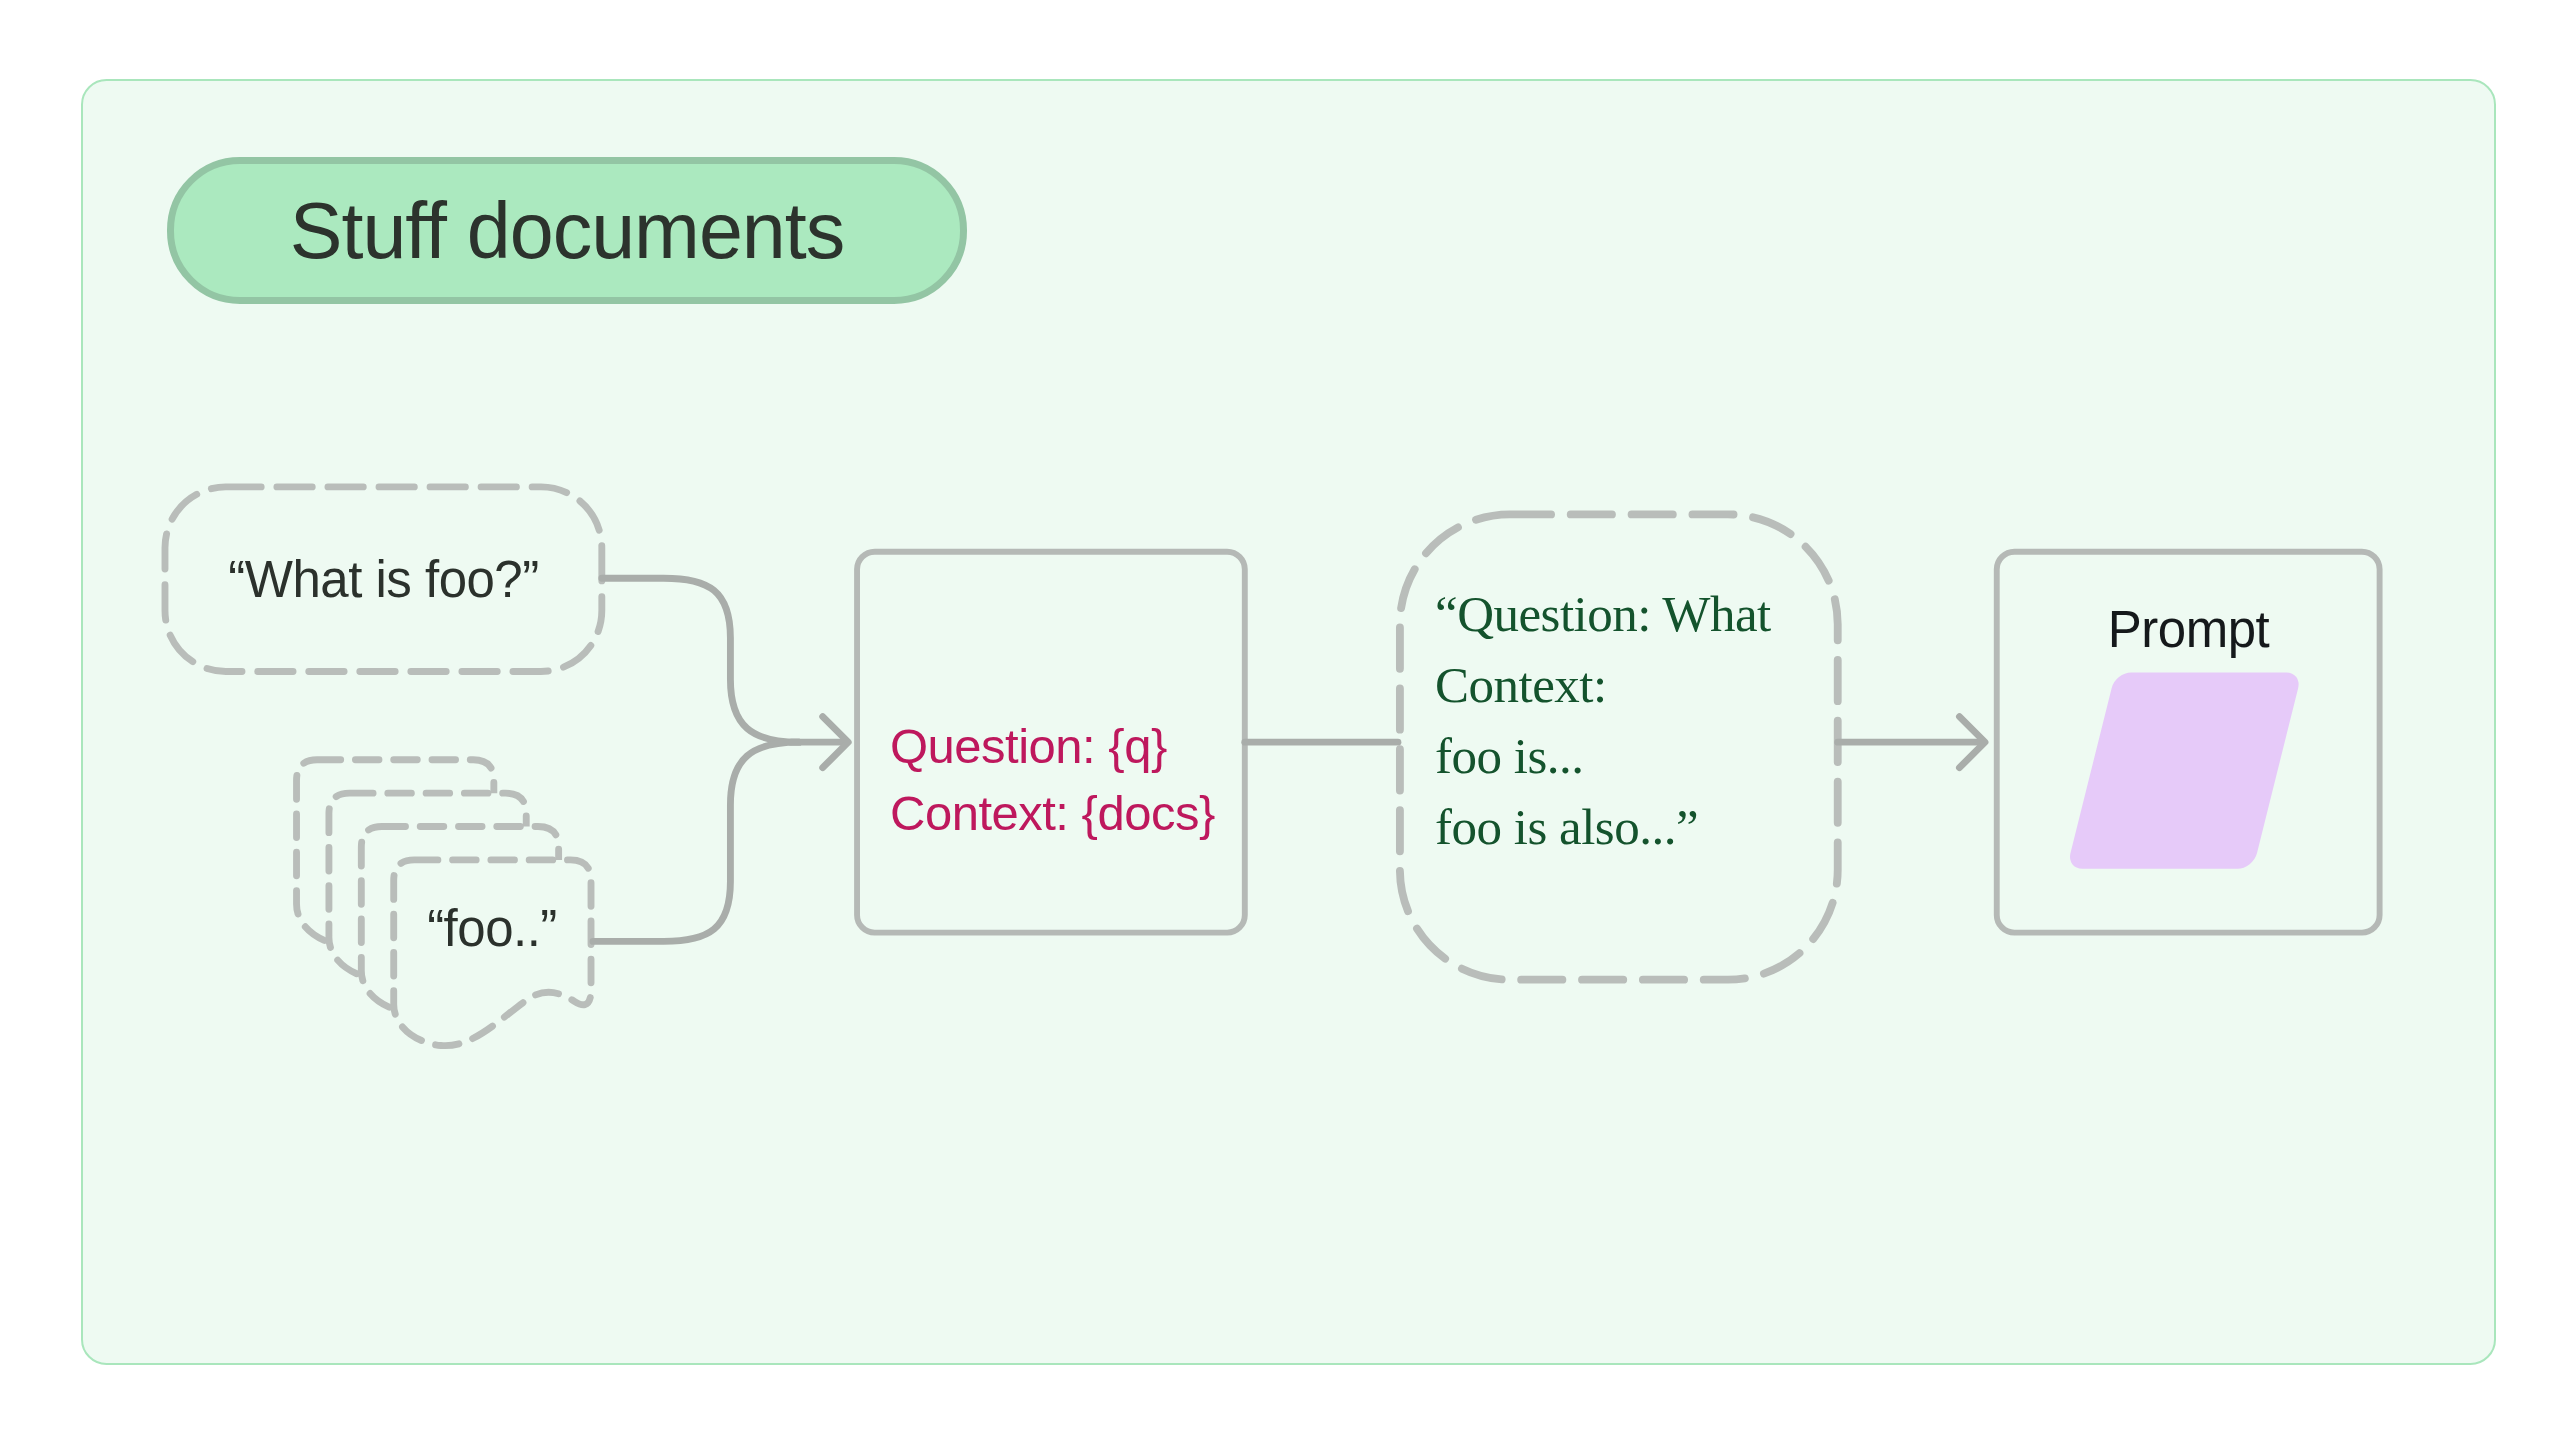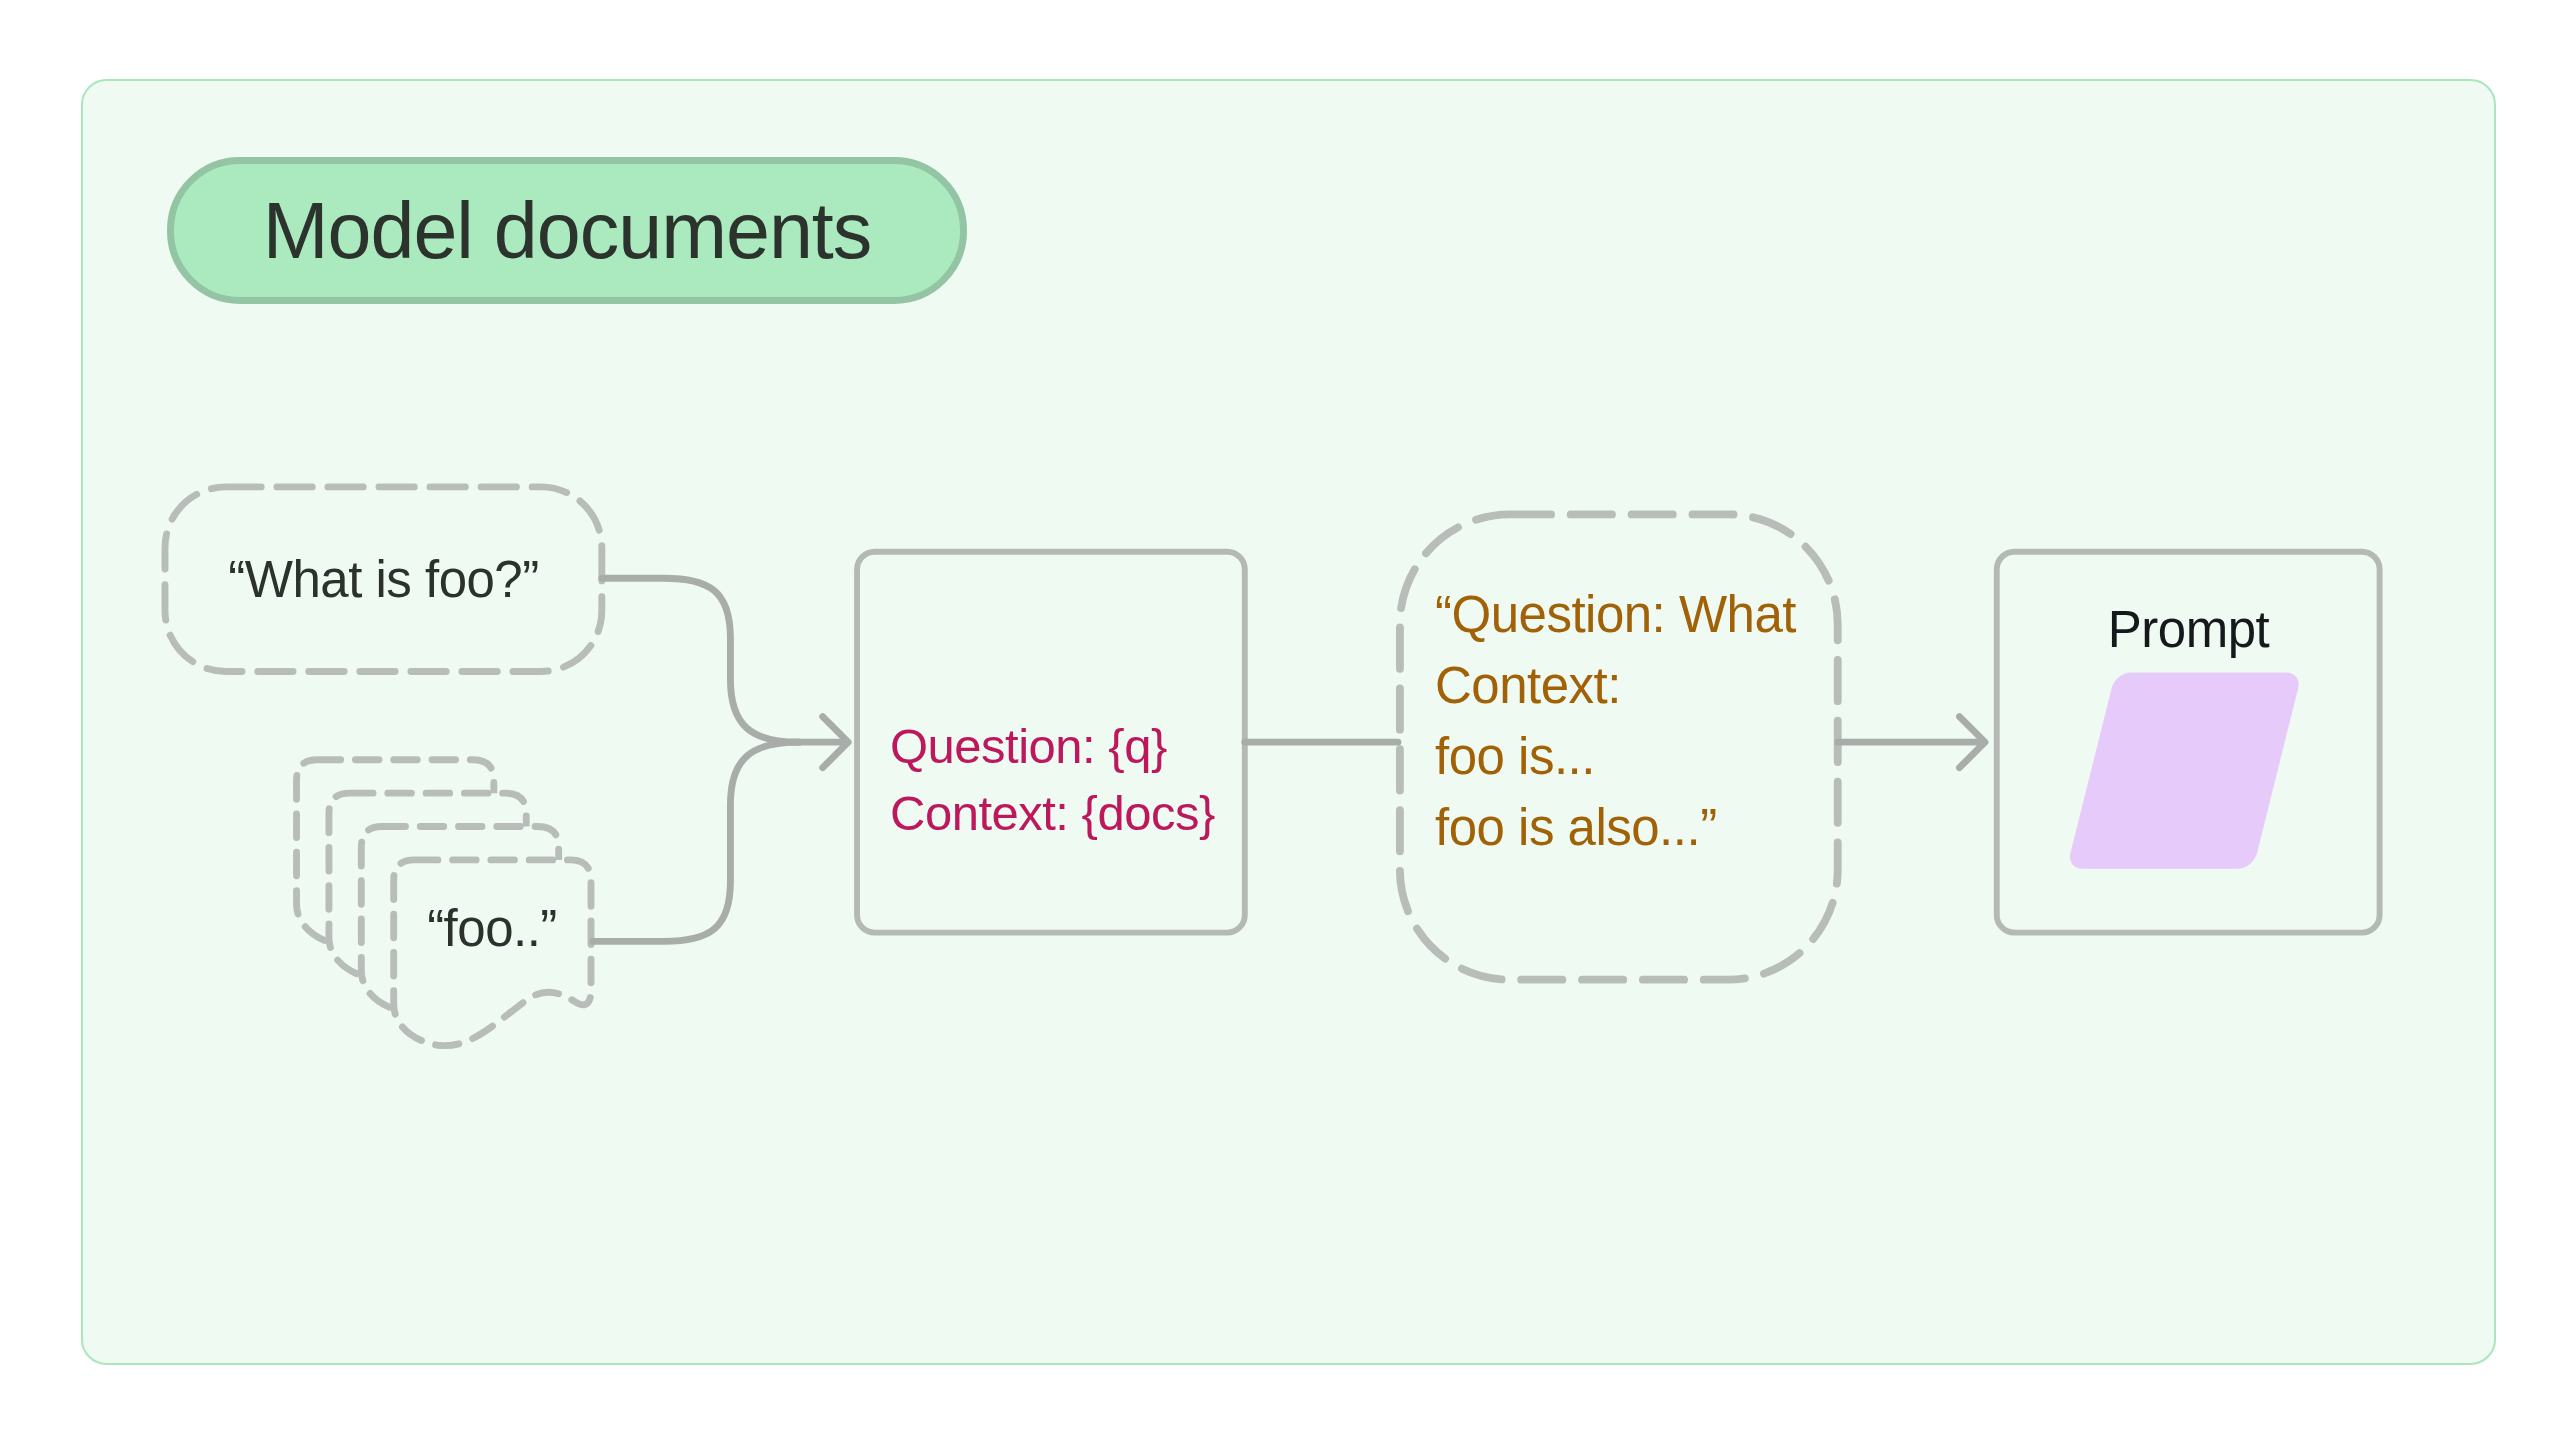--- a/index.html
+++ b/index.html
@@ -76,21 +76,22 @@
   .template-lines div {
     font-size: 49px;
     line-height: 67px;
     letter-spacing: -0.5px;
     color: #be185d;
   }
   .stuffed-lines div {
     font-size: 51px;
     line-height: 71px;
     letter-spacing: -0.5px;
-    color: #a16207;
+    color: #14532d;
+    font-family: Liberation Serif, serif;
   }
 </style>
 </head>
 <body>
 
 <div class="stage">
 
   <div class="flow-container"></div>
 
   <svg class="layer" viewBox="0 0 2624 1472" xmlns="http://www.w3.org/2000/svg">
@@ -117,21 +118,21 @@
       <path d="M 604 959 H 676 C 722 959 744 946 744 898 V 820 C 744 772 766 756 814 756"></path>
       <path d="M 806 756 H 860"></path>
       <path d="M 838 730 L 864 756 L 838 782"></path>
       <path d="M 1268 756 H 1424"></path>
       <path d="M 1872 756 H 2018"></path>
       <path d="M 1996 730 L 2022 756 L 1996 782"></path>
     </g>
   </svg>
 
   <div class="title-badge">
-    <span class="label">Model documents</span>
+    <span class="label">Stuff documents</span>
   </div>
 
   <div class="t center-box" style="left:165px; top:487px; width:437px; height:185px;justify-content:center;">
     <span class="node-label">“What is foo?”</span>
   </div>
 
   <div class="t center-box" style="left:391px; top:857px; width:202px; height:143px;">
     <span class="node-label">“foo..”</span>
   </div>
 

